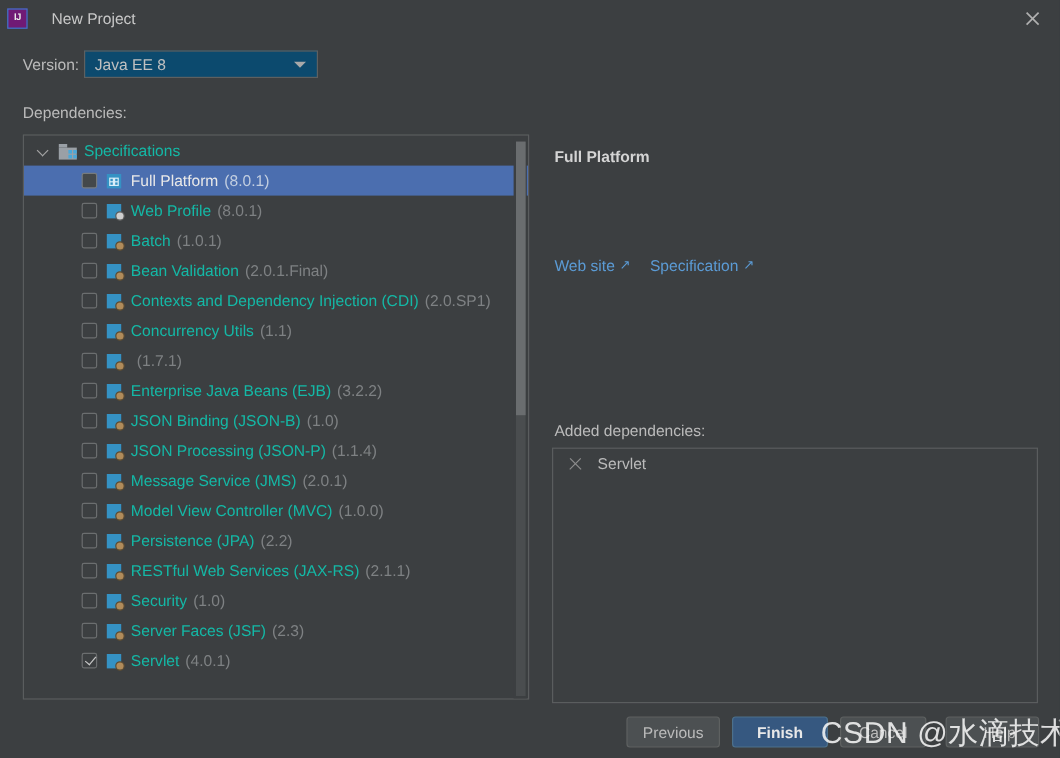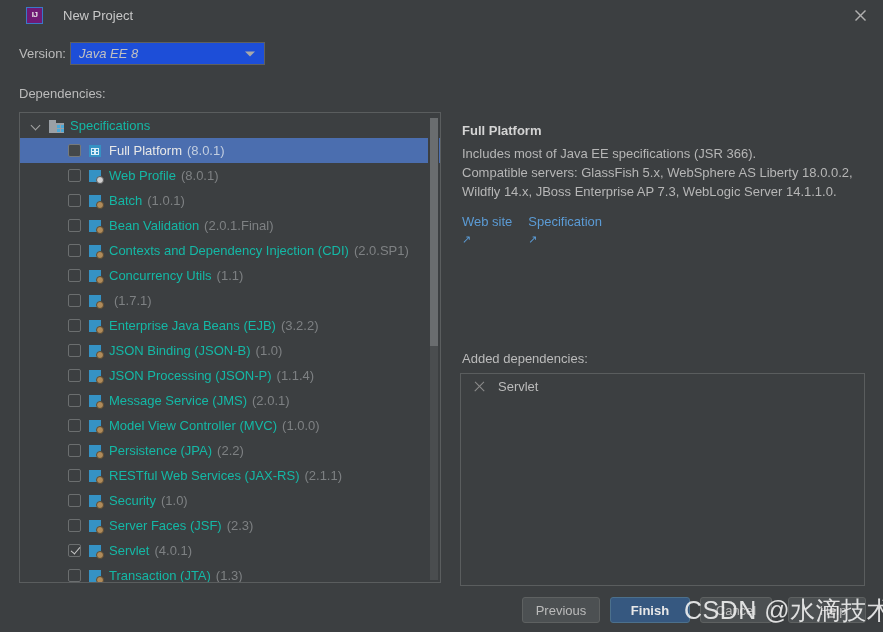--- a/index.html
+++ b/index.html
@@ -17,21 +17,21 @@
   }
 
   
   #titlebar {
     position: absolute; left: 0; top: 0;
     width: 883px; height: 30px;
     background: #3c3f41;
     display: flex; align-items: center;
   }
   #ij-logo {
-    margin-left: 26px;
+    margin-left: 6px;
     width: 17px; height: 17px;
     background: #701a75;
     border: 1.5px solid #3a79c8;
     display: flex; align-items: center; justify-content: center;
     font-size: 8px; font-weight: bold; color: #e8e8e8;
     font-family: "Liberation Sans", sans-serif;
     letter-spacing: -0.5px;
     line-height: 1;
   }
   #window-title {
@@ -48,26 +48,25 @@
   #close-btn svg { display: block; }
 
   
   #version-label {
     position: absolute; left: 19px; top: 46px;
     font-size: 13px; color: #bbbbbb;
   }
   #version-combo {
     position: absolute; left: 70px; top: 42px;
     width: 195px; height: 23px;
-    background: #1d4ed8;
+    background: #0c4a6e;
     border: 1px solid #5e6060;
     border-radius: 0;
     display: flex; align-items: center;
     cursor: pointer;
-    font-style: italic;
   }
   #version-value {
     margin-left: 8px; font-size: 13px; color: #c0c0c0;
   }
   #version-arrow {
     position: absolute; right: 9px; top: 50%;
     transform: translateY(-50%);
     width: 0; height: 0;
     border-left: 5px solid transparent;
     border-right: 5px solid transparent;
@@ -237,21 +236,21 @@
     width: 410px;
     font-size: 13px; color: #b6b6b6; line-height: 19px;
   }
   #detail-links {
     position: absolute; left: 462px; top: 214px;
     display: flex; align-items: center; gap: 16px;
   }
   .ext-link {
     font-size: 13px; color: #5b9bd5;
     cursor: pointer;
-    display: inline-flex; gap: 4px; flex-direction: column;
+    display: inline-flex; gap: 4px;
   }
   .ext-arrow { font-size: 11px; color: #5b9bd5; }
 
   #added-label {
     position: absolute; left: 462px; top: 351px;
     font-size: 13px; color: #bbbbbb;
   }
   #added-box {
     position: absolute; left: 460px; top: 373px;
     width: 405px; height: 213px;
@@ -506,40 +505,30 @@
           </div>
           <div class="tree-row child">
             <span class="checkbox checked"></span>
             <span class="spec-icon">
               <span class="sq"></span>
               <span class="badge"></span>
             </span>
             <span class="item-name">Servlet</span>
             <span class="item-ver">(4.0.1)</span>
           </div>
-          <div class="tree-row child">
-            <span class="checkbox"></span>
-            <span class="spec-icon">
-              <span class="sq"></span>
-              <span class="badge"></span>
-            </span>
-            <span class="item-name">Transaction (JTA)</span>
-            <span class="item-ver">(1.3)</span>
-          </div>
         </div>
     </div>
 
     <div id="tree-scrollbar">
       <div id="tree-scroll-track"></div>
       <div id="tree-scroll-thumb"></div>
     </div>
   </div>
 
   <div id="detail-title">Full Platform</div>
-  <div id="detail-desc">Includes most of Java EE specifications (JSR 366).<br>Compatible servers: GlassFish 5.x, WebSphere AS Liberty 18.0.0.2, Wildfly 14.x, JBoss Enterprise AP 7.3, WebLogic Server 14.1.1.0.</div>
   <div id="detail-links">
       <span class="ext-link">
         <span>Web site</span>
         <span class="ext-arrow">↗</span>
       </span>
       <span class="ext-link">
         <span>Specification</span>
         <span class="ext-arrow">↗</span>
       </span>
     </div>

